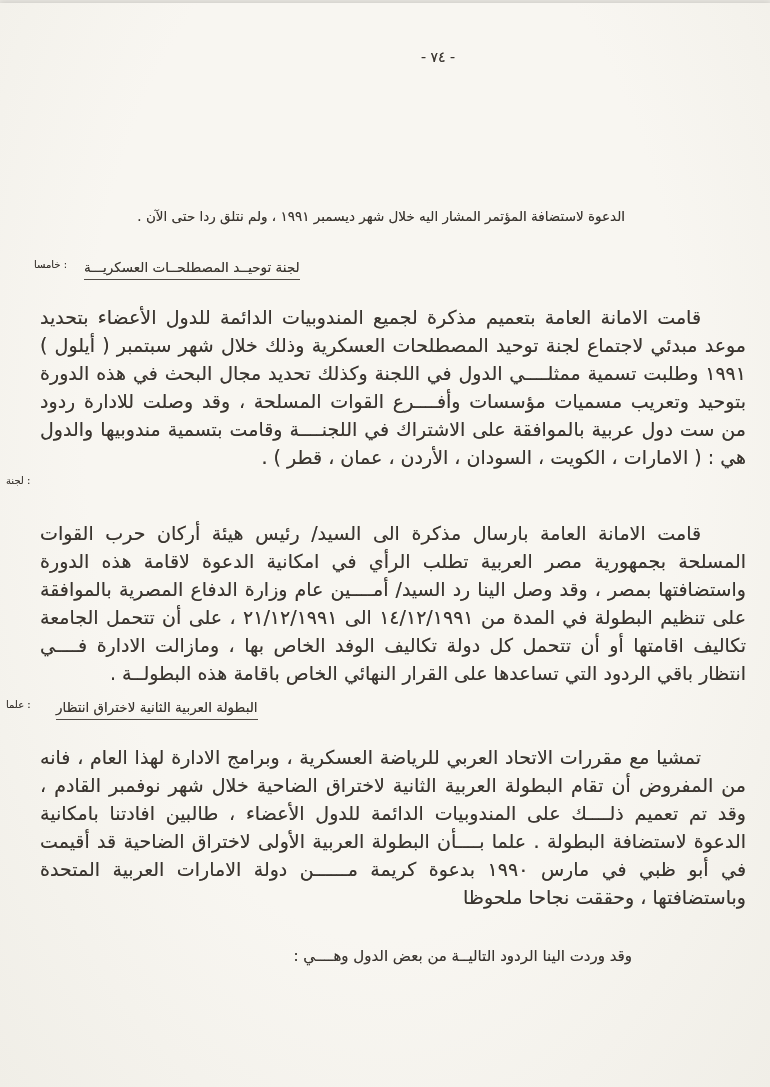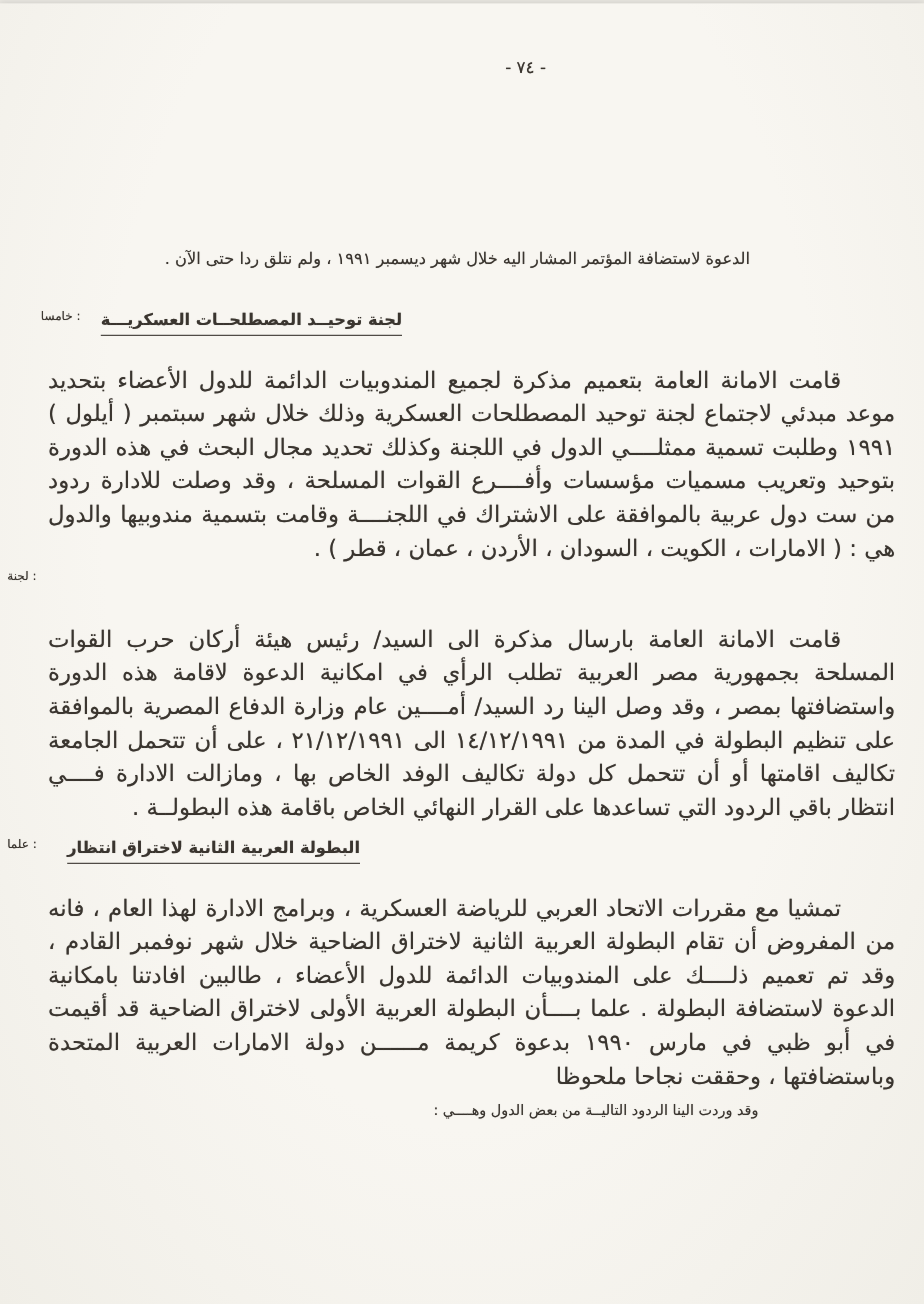--- a/index.html
+++ b/index.html
@@ -71,43 +71,42 @@
 
   .section-title {
     position: absolute;
     top: 4px;
     direction: rtl;
     unicode-bidi: embed;
     font-size: 13.5px;
     white-space: nowrap;
     border-bottom: 1px solid rgba(50,45,40,0.85);
     padding-bottom: 4px;
-    font-weight: bold;
   }
   .title-1 { left: 84px; }
   .title-2 { left: 56px; }
   .title-3 { left: 56px; }
 
   .section-body {
     margin: 2px 24px 0 40px;
     direction: rtl;
     text-align: justify;
     text-indent: 45px;
     font-size: 19px;
     line-height: 28px;
   }
 
   .closing-line {
     position: absolute;
-    top: 915px;
+    top: 944px;
     right: 138px;
     direction: rtl;
     text-align: right;
     white-space: nowrap;
-    font-size: 12px;
+    font-size: 15px;
   }
 </style>
 </head>
 <body>
 
 <div class="page">
 
   <div class="page-number">- ٧٤ -</div>
 
   <div class="carryover-line">الدعوة لاستضافة المؤتمر المشار اليه خلال شهر ديسمبر ١٩٩١ ، ولم نتلق ردا حتى الآن .</div>

